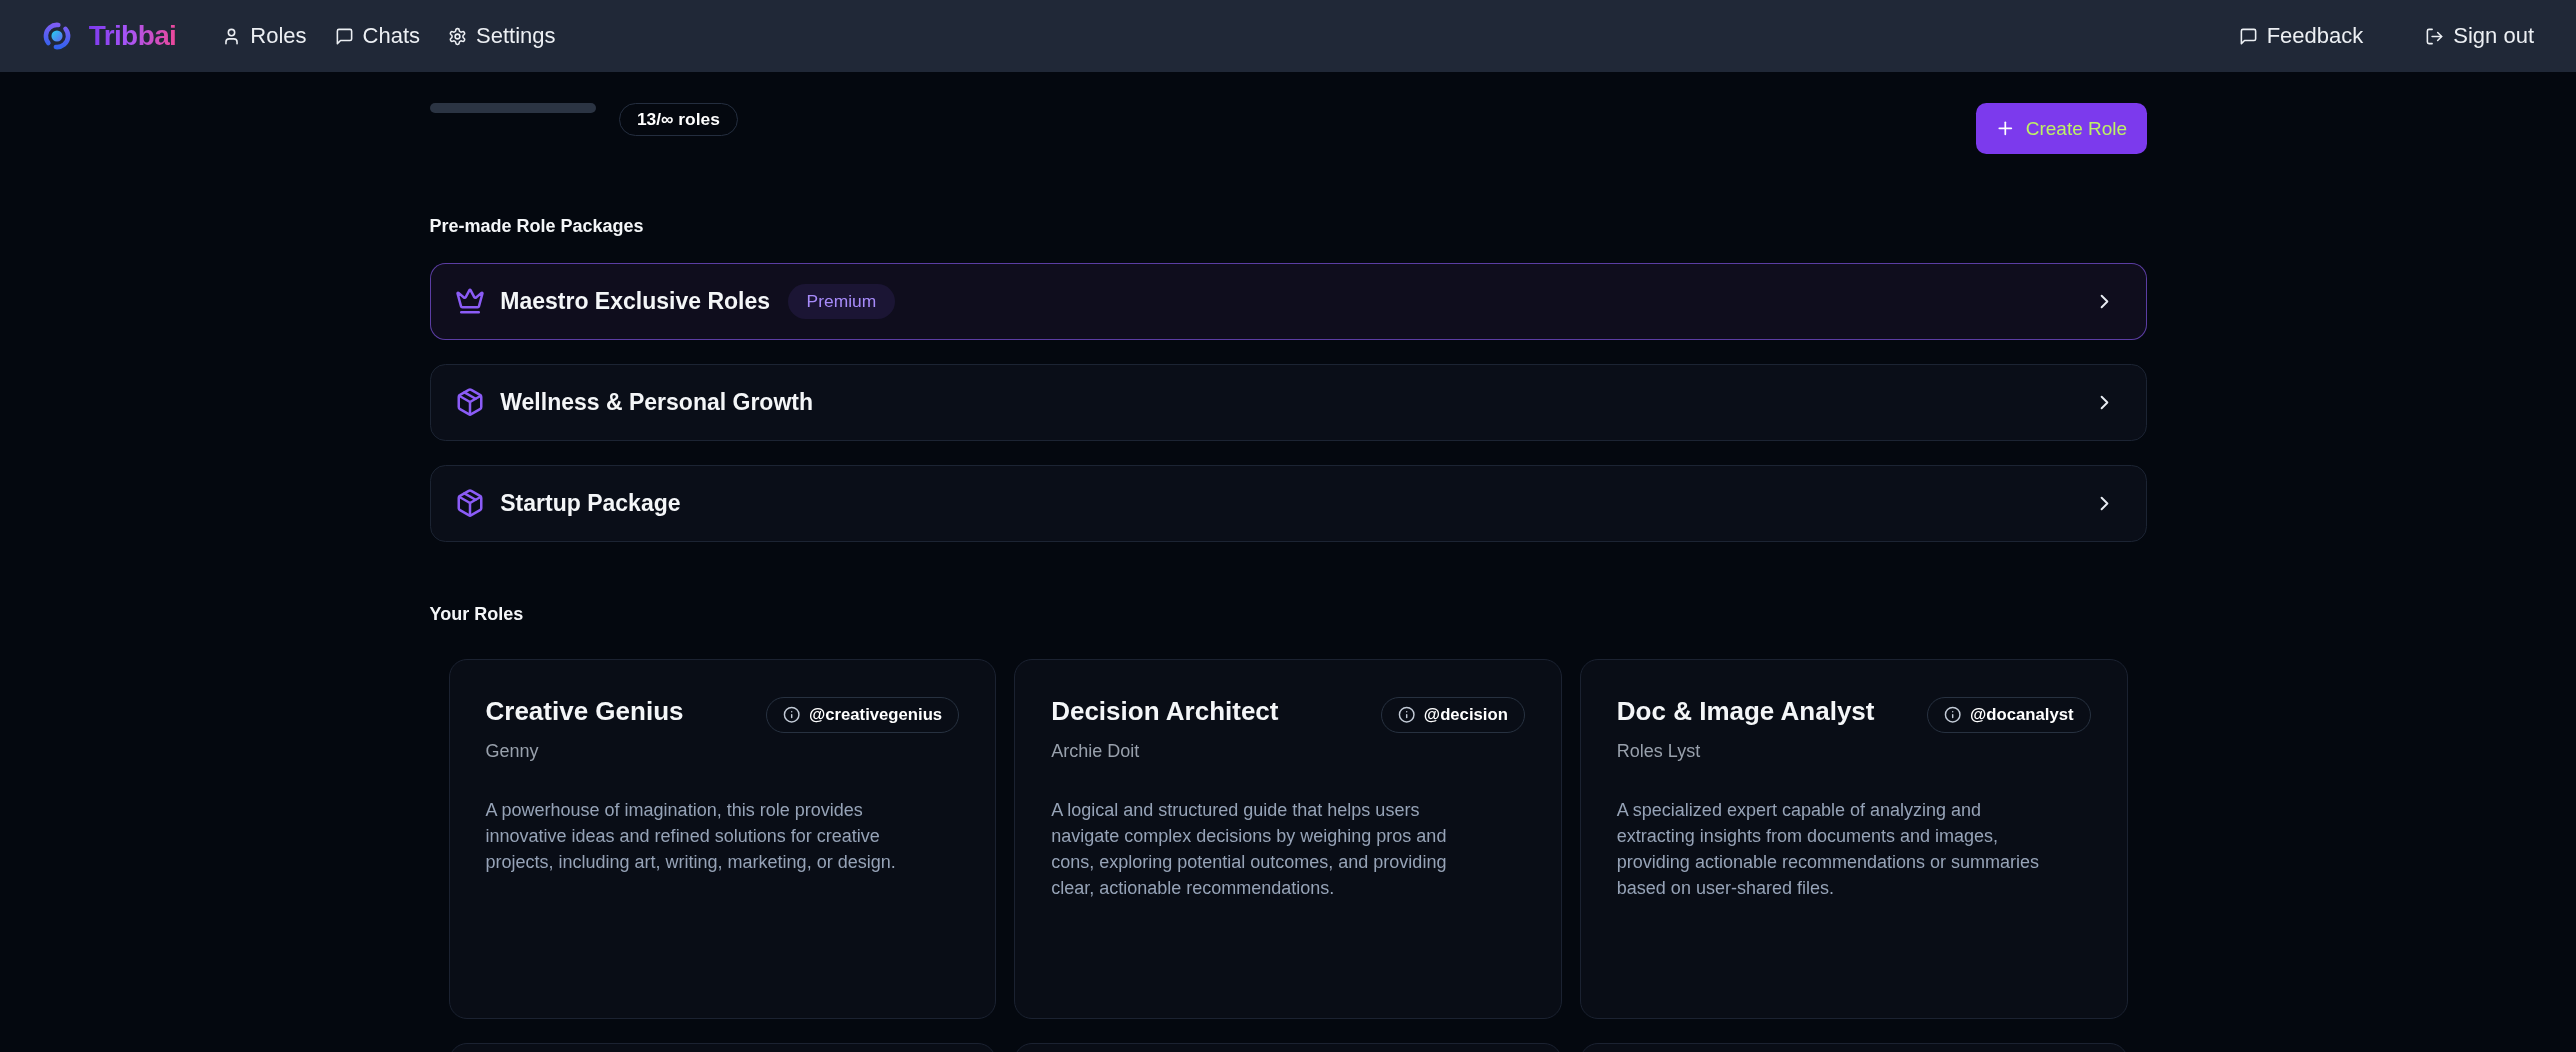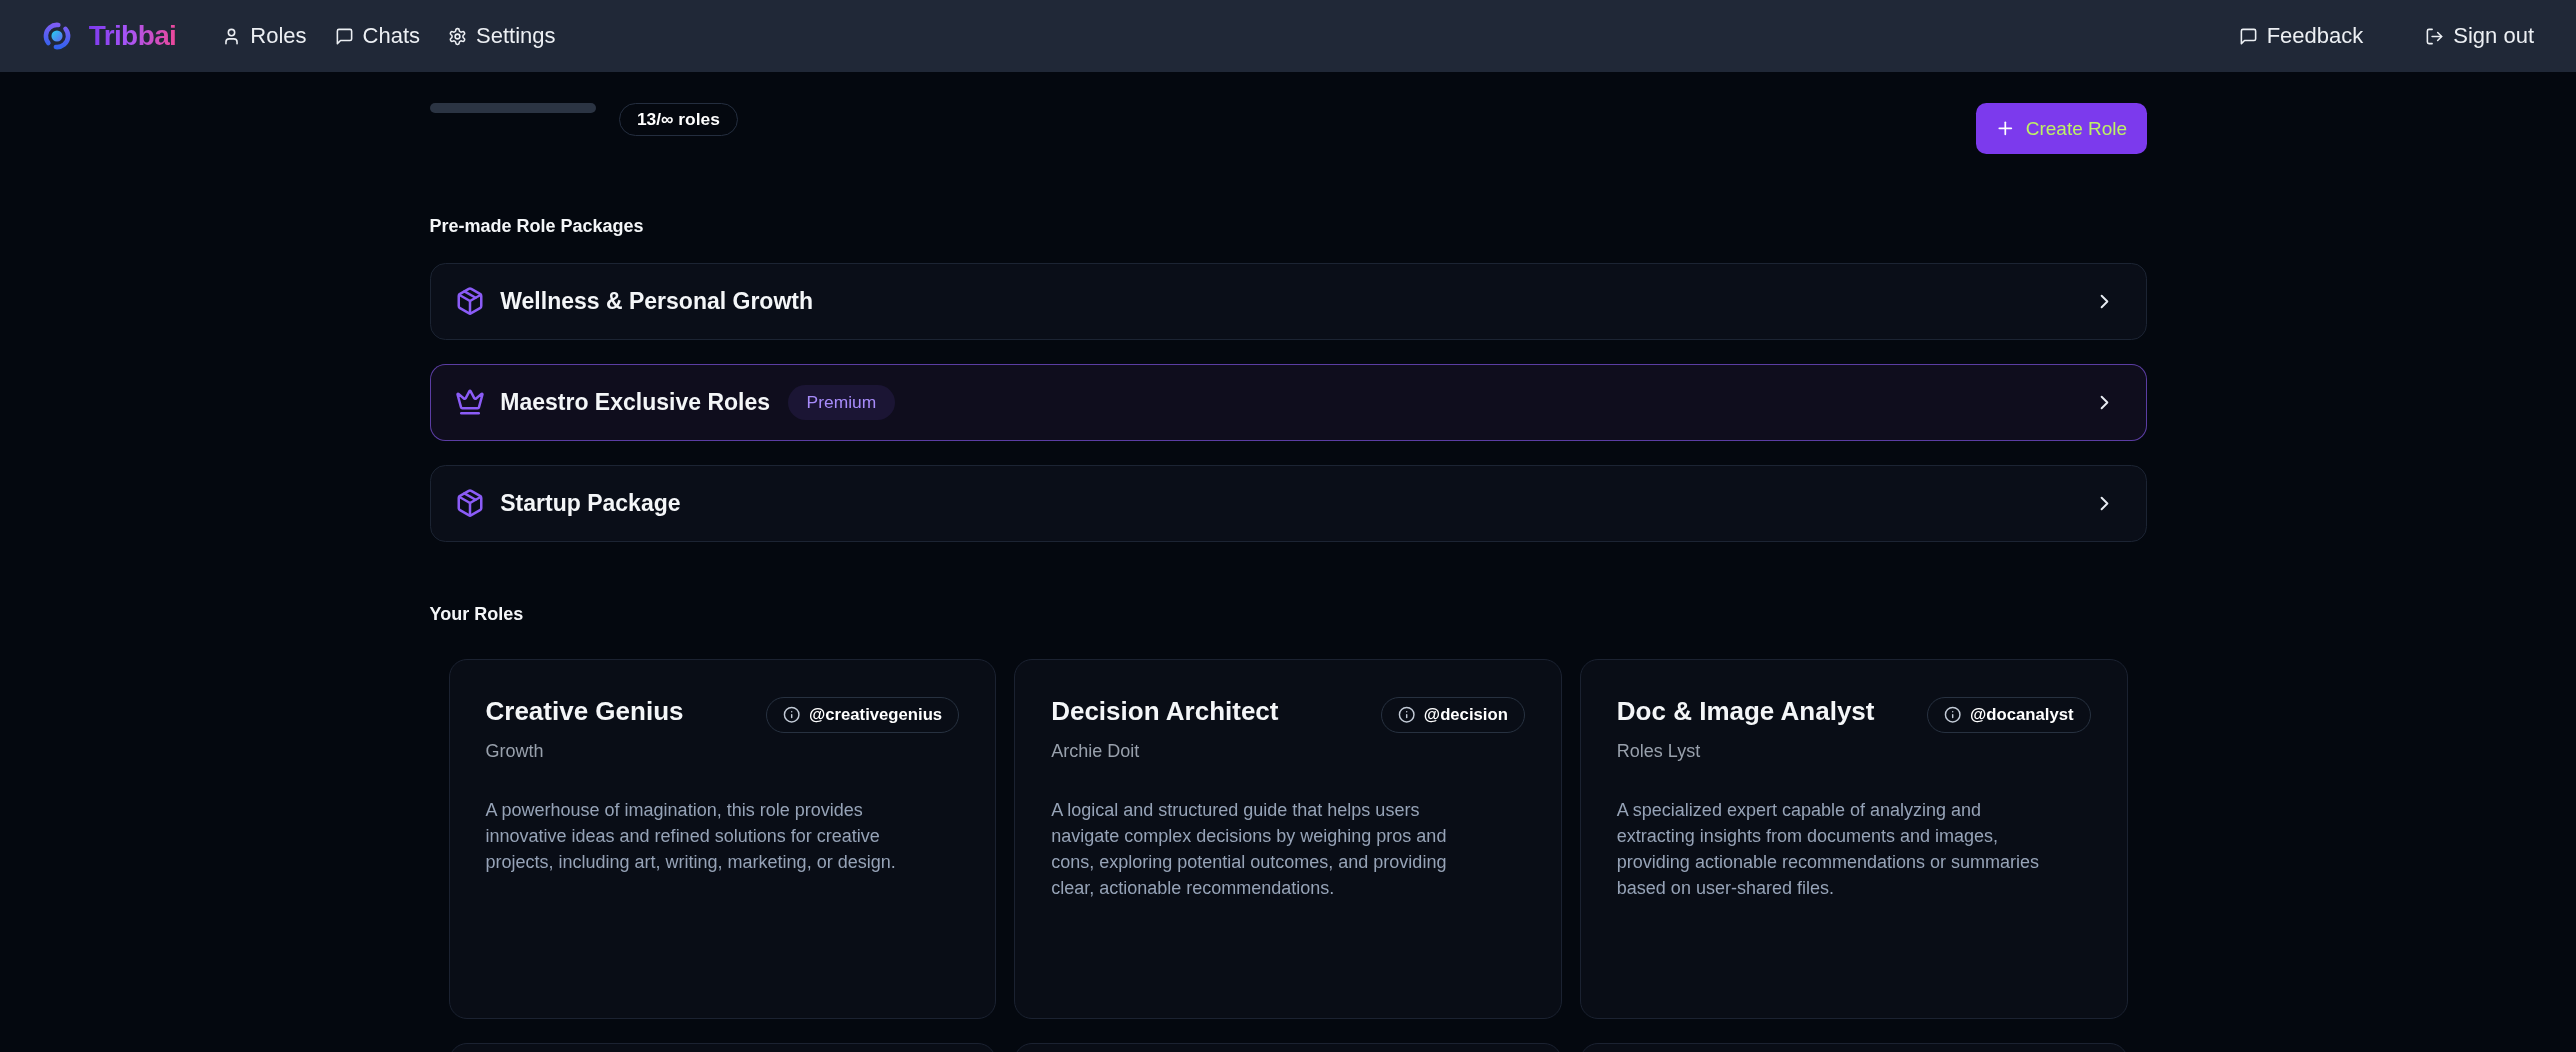--- a/index.html
+++ b/index.html
@@ -169,43 +169,43 @@
         <line x1="12" y1="5" x2="12" y2="19"></line>
           <line x1="5" y1="12" x2="19" y2="12"></line>
       </svg>
       <span>Create Role</span>
     </button>
   </div>
 
   <div class="section-title packages-title">Pre-made Role Packages</div>
 
   <div class="pkg-list">
+  <div class="pkg-row premium">
+    <svg class="icon pkg-icon" viewBox="0 0 24 24">
+      <path d="M11.56 3.27a.5.5 0 0 1 .88 0l2.95 5.6a1 1 0 0 0 1.52.3l4.27-3.67a.5.5 0 0 1 .8.52l-2.83 10.25a1 1 0 0 1-.96.73H5.81a1 1 0 0 1-.96-.73L2.02 6.02a.5.5 0 0 1 .8-.52l4.28 3.67a1 1 0 0 0 1.51-.3z"></path>
+      <path d="M5 21h14"></path>
+    </svg>
+
+    <span class="pkg-name">Maestro Exclusive Roles</span>
+    <span class="pkg-badge">Premium</span>
+    <svg class="icon pkg-chevron" viewBox="0 0 24 24">
+      <polyline points="9 18 15 12 9 6"></polyline>
+    </svg>
+  </div>
+
   <div class="pkg-row">
 
     <svg class="icon pkg-icon" viewBox="0 0 24 24">
       <path d="M21 16V8a2 2 0 0 0-1-1.73l-7-4a2 2 0 0 0-2 0l-7 4A2 2 0 0 0 3 8v8a2 2 0 0 0 1 1.73l7 4a2 2 0 0 0 2 0l7-4A2 2 0 0 0 21 16z"></path>
       <polyline points="3.29 7 12 12 20.71 7"></polyline>
           <line x1="12" y1="22" x2="12" y2="12"></line>
       <path d="M16.5 9.4 7.55 4.24"></path>
     </svg>
     <span class="pkg-name">Wellness &amp; Personal Growth</span>
 
-    <svg class="icon pkg-chevron" viewBox="0 0 24 24">
-      <polyline points="9 18 15 12 9 6"></polyline>
-    </svg>
-  </div>
-
-  <div class="pkg-row premium">
-    <svg class="icon pkg-icon" viewBox="0 0 24 24">
-      <path d="M11.56 3.27a.5.5 0 0 1 .88 0l2.95 5.6a1 1 0 0 0 1.52.3l4.27-3.67a.5.5 0 0 1 .8.52l-2.83 10.25a1 1 0 0 1-.96.73H5.81a1 1 0 0 1-.96-.73L2.02 6.02a.5.5 0 0 1 .8-.52l4.28 3.67a1 1 0 0 0 1.51-.3z"></path>
-      <path d="M5 21h14"></path>
-    </svg>
-
-    <span class="pkg-name">Maestro Exclusive Roles</span>
-    <span class="pkg-badge">Premium</span>
     <svg class="icon pkg-chevron" viewBox="0 0 24 24">
       <polyline points="9 18 15 12 9 6"></polyline>
     </svg>
   </div>
 
   <div class="pkg-row">
 
     <svg class="icon pkg-icon" viewBox="0 0 24 24">
       <path d="M21 16V8a2 2 0 0 0-1-1.73l-7-4a2 2 0 0 0-2 0l-7 4A2 2 0 0 0 3 8v8a2 2 0 0 0 1 1.73l7 4a2 2 0 0 0 2 0l7-4A2 2 0 0 0 21 16z"></path>
       <polyline points="3.29 7 12 12 20.71 7"></polyline>
@@ -229,21 +229,21 @@
       <div class="card-title">Creative Genius</div>
       <div class="handle-badge">
         <svg class="icon" viewBox="0 0 24 24">
           <circle cx="12" cy="12" r="10"></circle>
               <line x1="12" y1="16" x2="12" y2="12"></line>
               <line x1="12" y1="8" x2="12.01" y2="8"></line>
         </svg>
         <span>@creativegenius</span>
       </div>
     </div>
-    <div class="card-subtitle">Growth</div>
+    <div class="card-subtitle">Genny</div>
     <div class="card-desc">A powerhouse of imagination, this role provides innovative ideas and refined solutions for creative projects, including art, writing, marketing, or design.</div>
   </div>
 
   <div class="role-card">
     <div class="card-head">
       <div class="card-title">Decision Architect</div>
       <div class="handle-badge">
         <svg class="icon" viewBox="0 0 24 24">
           <circle cx="12" cy="12" r="10"></circle>
               <line x1="12" y1="16" x2="12" y2="12"></line>

